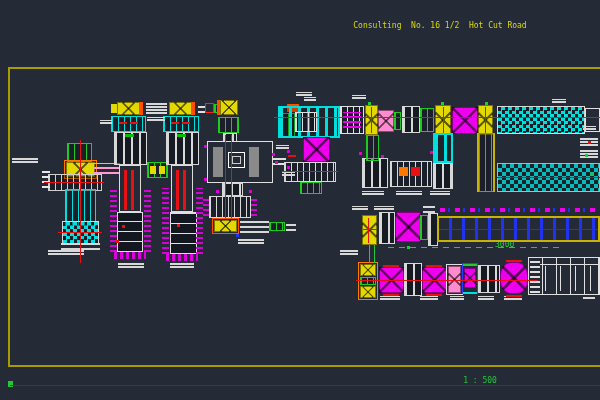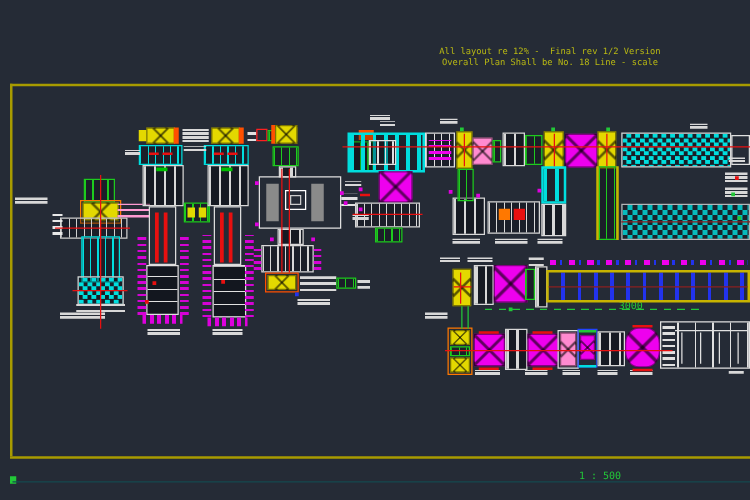--- a/index.html
+++ b/index.html
@@ -39,22 +39,21 @@
   .t-vlines{border:1px solid var(--c);
            background-image:repeating-linear-gradient(90deg,transparent 0 13px,var(--c) 13px 14px);}
   .t-pit{border:1px solid var(--c);background-color:rgba(8,10,16,.6);
            background-image:repeating-linear-gradient(0deg,transparent 0 9px,var(--c) 9px 10px);}
   .t-label{background:repeating-linear-gradient(0deg,#d8d8d8 0 2px,transparent 2px 3px);}
 </style>
 </head>
 <body>
 
 <div id="stage">
-  <div class="txt" style="left:330px;top:37px;width:220px;font-size:7px;color:#b9b913;">All layout re 12% -  Final rev 1/2 Version</div>
-  <div class="txt" style="left:330px;top:46px;width:220px;font-size:7px;color:#b9b913;">Overall Plan Shall be No. 18 Line - scale</div>
+  <div class="txt" style="left:290px;top:21px;width:300px;font-size:8px;color:#d9d906;">Consulting  No. 16 1/2  Hot Cut Road</div>
 
   <div class="txt" style="left:495px;top:240px;width:60px;font-size:8px;color:#22c838;text-align:left;">3000</div>
   <div class="txt" style="left:430px;top:376px;width:100px;font-size:8px;color:#22c838;">1 : 500</div>
 
   <div id="drawing-layer" style="position:absolute;left:0;top:0;width:600px;height:400px;">
       <div class="shape t-mach" style="left: 67px; top: 143px; width: 25px; height: 19px; --c: #1ecb1e;"></div>
       <div class="shape t-frame" style="left: 64px; top: 160px; width: 33px; height: 19px; --c: #ff7800;"></div>
       <div class="shape t-x" style="left: 66px; top: 162px; width: 29px; height: 15px; --c: #e3d800;"></div>
       <div class="shape t-rows" style="left: 94px; top: 163px; width: 26px; height: 11px; --c: #ff9ad2;"></div>
       <div class="shape t-mach" style="left: 48px; top: 174px; width: 54px; height: 17px; --c: #cfcfcf;"></div>

